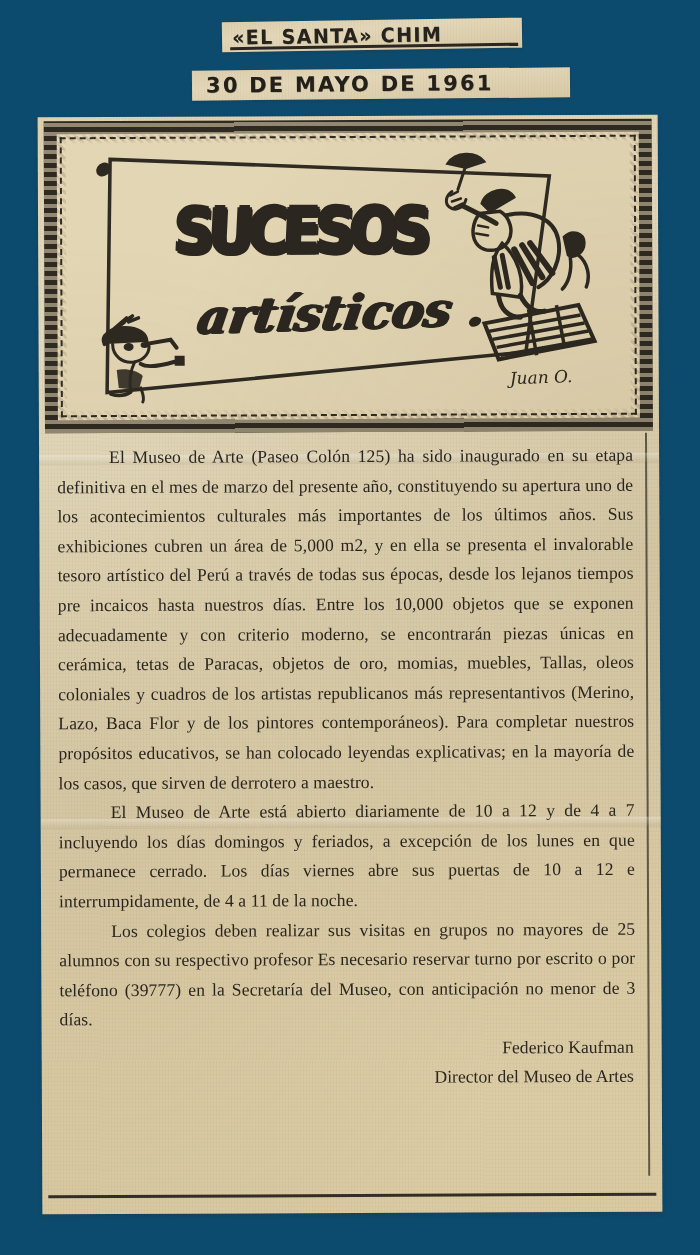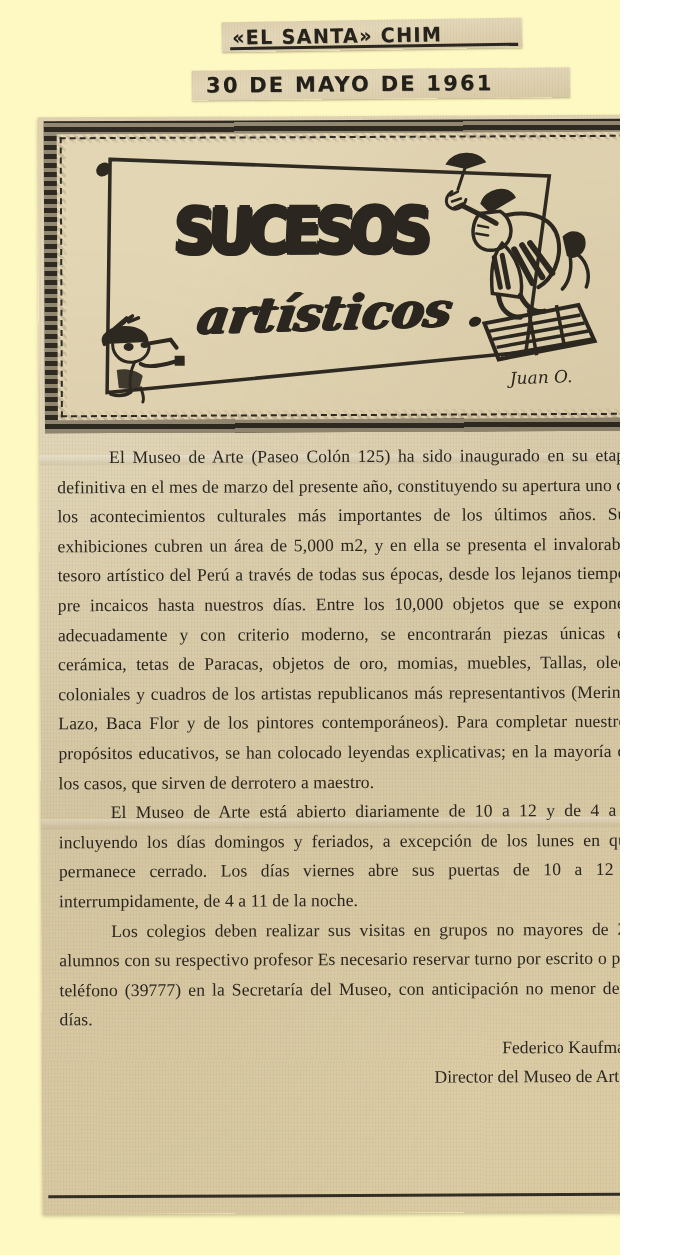--- a/index.html
+++ b/index.html
@@ -2,24 +2,24 @@
 <html><head>
 <meta charset="utf-8">
 <style>
   html, body {
     margin: 0;
     padding: 0;
     background: #ffffff;
   }
   #page {
     position: relative;
-    width: 620px;
+    width: 700px;
     height: 1255px;
     overflow: hidden;
-    background: #fef9c3;
+    background: #0c4a6e;
     font-family: "Liberation Serif", serif;
   }
   
   #page::before {
     content: "";
     position: absolute;
     inset: 0;
     background:
       repeating-linear-gradient(90deg, rgba(0,0,0,0.012) 0 1px, rgba(255,255,255,0) 1px 3px),
       repeating-linear-gradient(0deg, rgba(0,0,0,0.010) 0 1px, rgba(255,255,255,0) 1px 4px),

